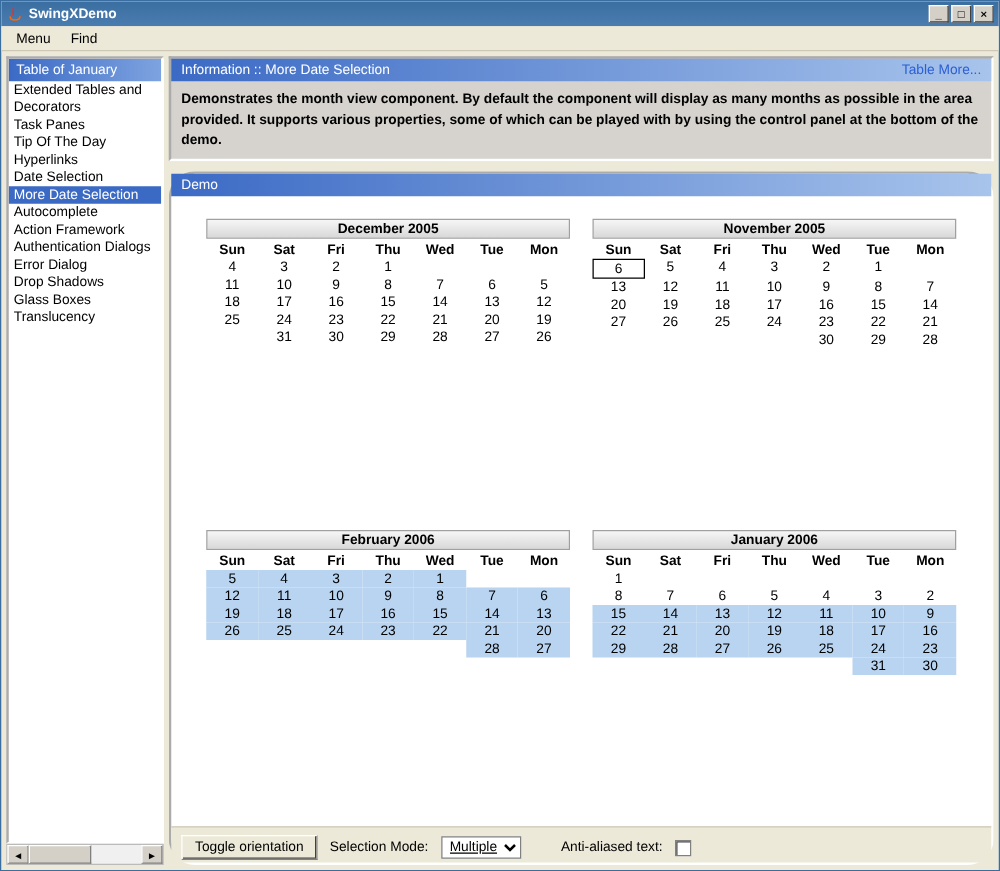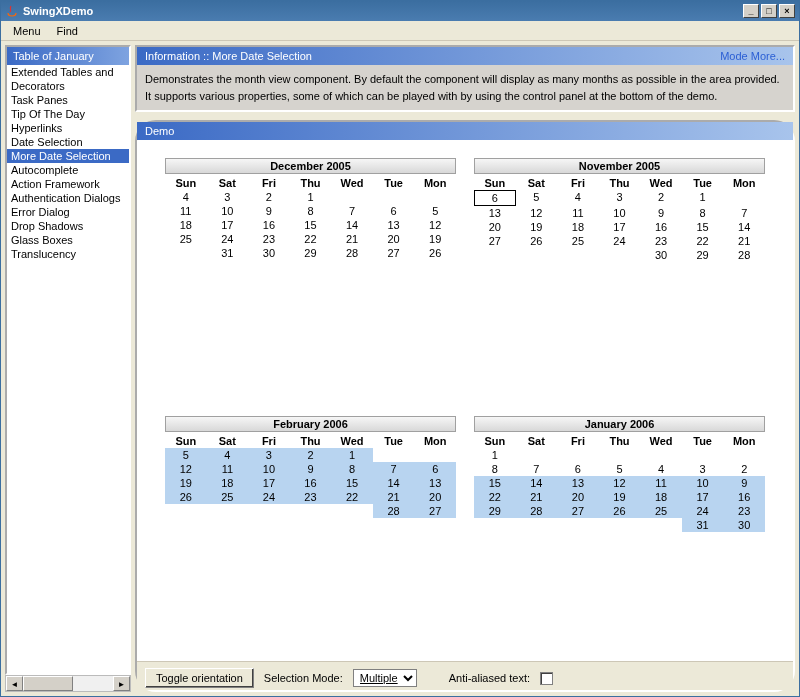--- a/index.html
+++ b/index.html
@@ -120,21 +120,21 @@
   background: #d6d3ce;
 }
 .panel-header {
   background: linear-gradient(to right, #3b6ac5, #a8c4ec);
   color: #fff;
   padding: 3px 8px;
   display: flex;
 }
 .panel-header .title { flex:1; }
 .readmore { color: #2b5fd4; cursor: pointer; }
-.info-body { padding: 6px 8px; color: #000; line-height: 1.5; }
+.info-body { padding: 6px 8px; color: #000; line-height: 1.5; font-weight: bold; }
 .demo-panel {
   flex: 1;
   display: flex;
   flex-direction: column;
   background: #fff;
   border-radius: 21px;
 }
 .demo-panel .panel-header { }
 .calendar-area {
   flex: 1;
@@ -247,21 +247,21 @@
       <div class="thumb"></div>
       <div class="track"></div>
       <div class="arrow">►</div>
     </div>
   </div>
 
   <div class="mainpane">
     <div class="panel">
       <div class="panel-header">
         <span class="title">Information :: More Date Selection</span>
-        <span class="readmore">Mode More...</span>
+        <span class="readmore">Table More...</span>
       </div>
       <div class="info-body">Demonstrates the month view component. By default the component will display as many months as possible in the area provided. It supports various properties, some of which can be played with by using the control panel at the bottom of the demo.</div>
     </div>
 
     <div class="panel demo-panel">
       <div class="panel-header">
         <span class="title">Demo</span>
       </div>
       <div class="calendar-area" id="cal-area">
           <div class="month">

